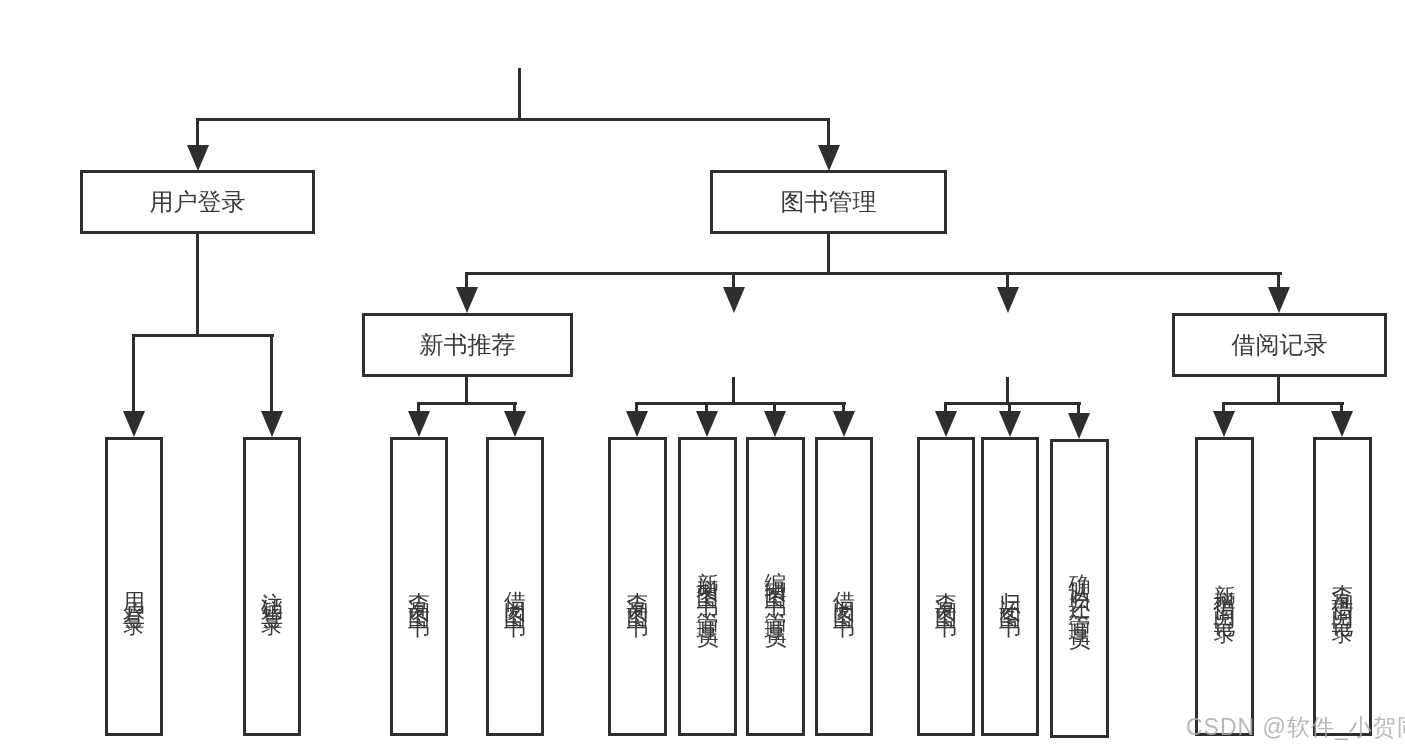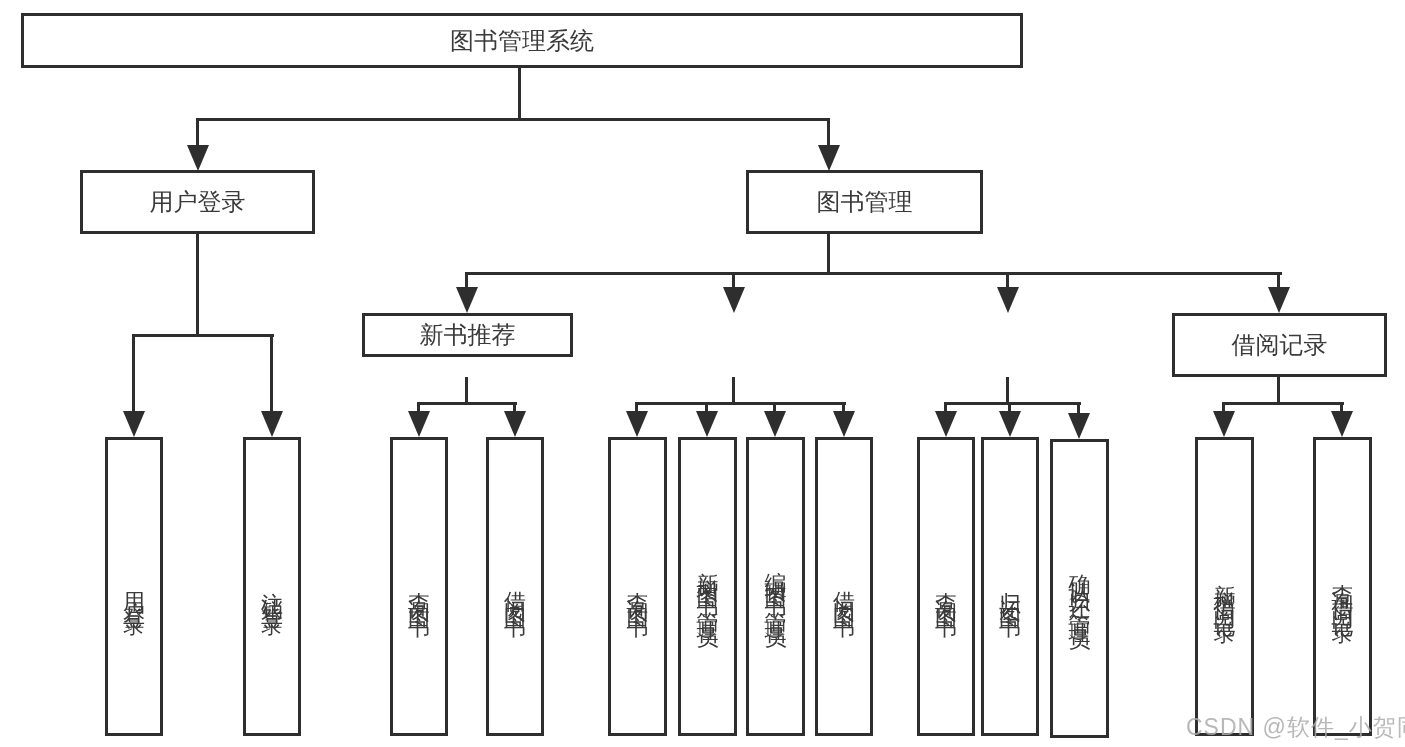--- a/index.html
+++ b/index.html
@@ -16,33 +16,30 @@
          border-left:11px solid transparent;border-right:11px solid transparent;
          border-top:26px solid #2e2e2e;}
   .watermark{position:absolute;left:1186px;top:712px;font-size:23px;
              color:rgba(172,172,172,0.85);letter-spacing:1px;white-space:nowrap;z-index:5;}
 </style>
 </head>
 <body>
 
 <div class="canvas">
 
-  <div class="box" style="left:21px;top:13px;width:1002px;height:55px;">
-    <span>图书管理系统</span>
-  </div>
 
   <div class="box" style="left:80px;top:170px;width:235px;height:64px;">
     <span>用户登录</span>
   </div>
 
-  <div class="box" style="left:710px;top:170px;width:237px;height:64px;margin-left:36px;">
+  <div class="box" style="left:710px;top:170px;width:237px;height:64px;">
     <span>图书管理</span>
   </div>
 
-  <div class="box" style="left:362px;top:313px;width:211px;height:44px;">
+  <div class="box" style="left:362px;top:313px;width:211px;height:64px;">
     <span>新书推荐</span>
   </div>
 
 
 
   <div class="box" style="left:1172px;top:313px;width:215px;height:64px;">
     <span>借阅记录</span>
   </div>
 
   <div class="box vbox" style="left:105px;top:437px;width:58px;height:299px;">

